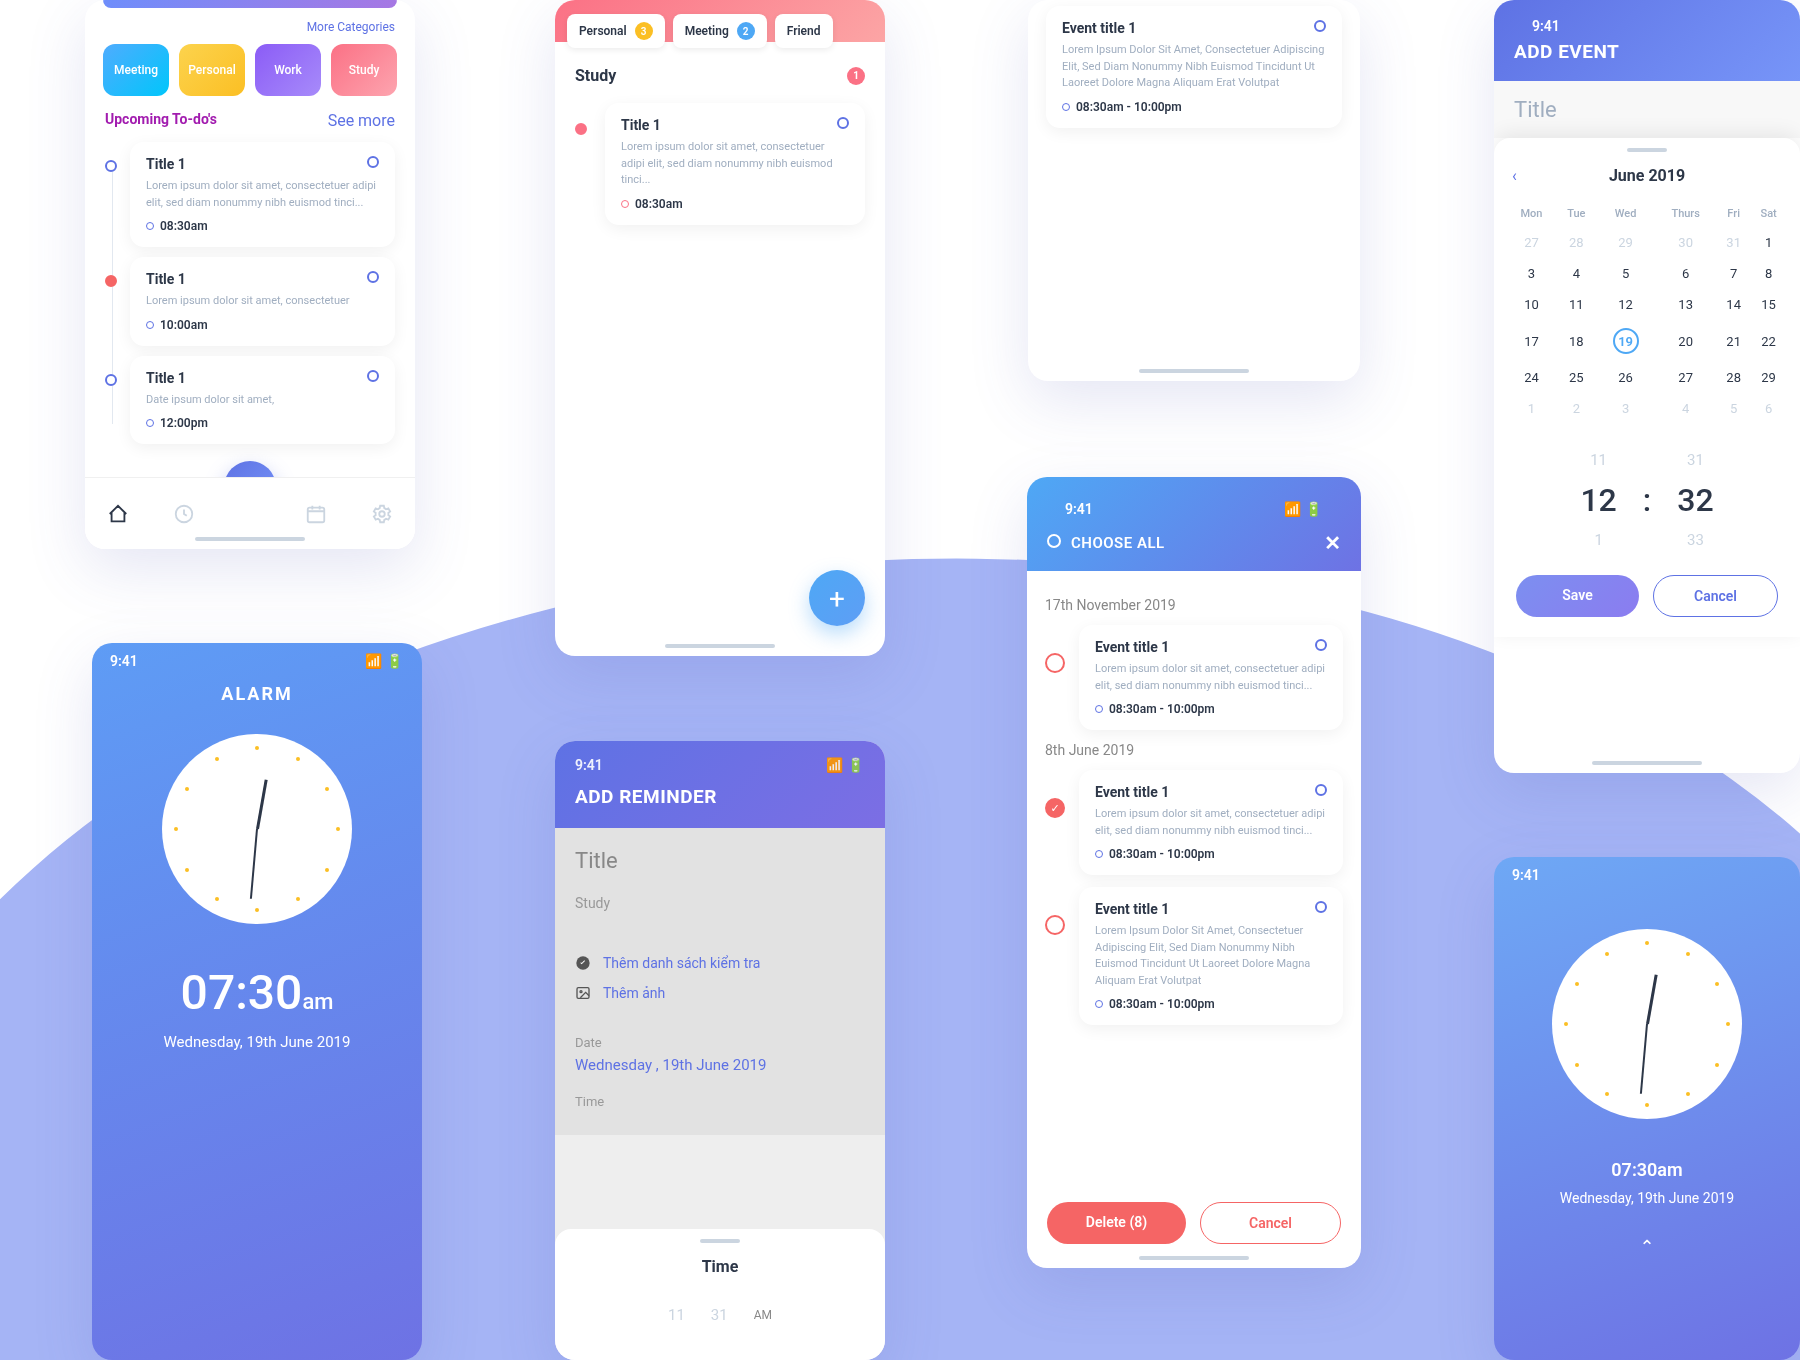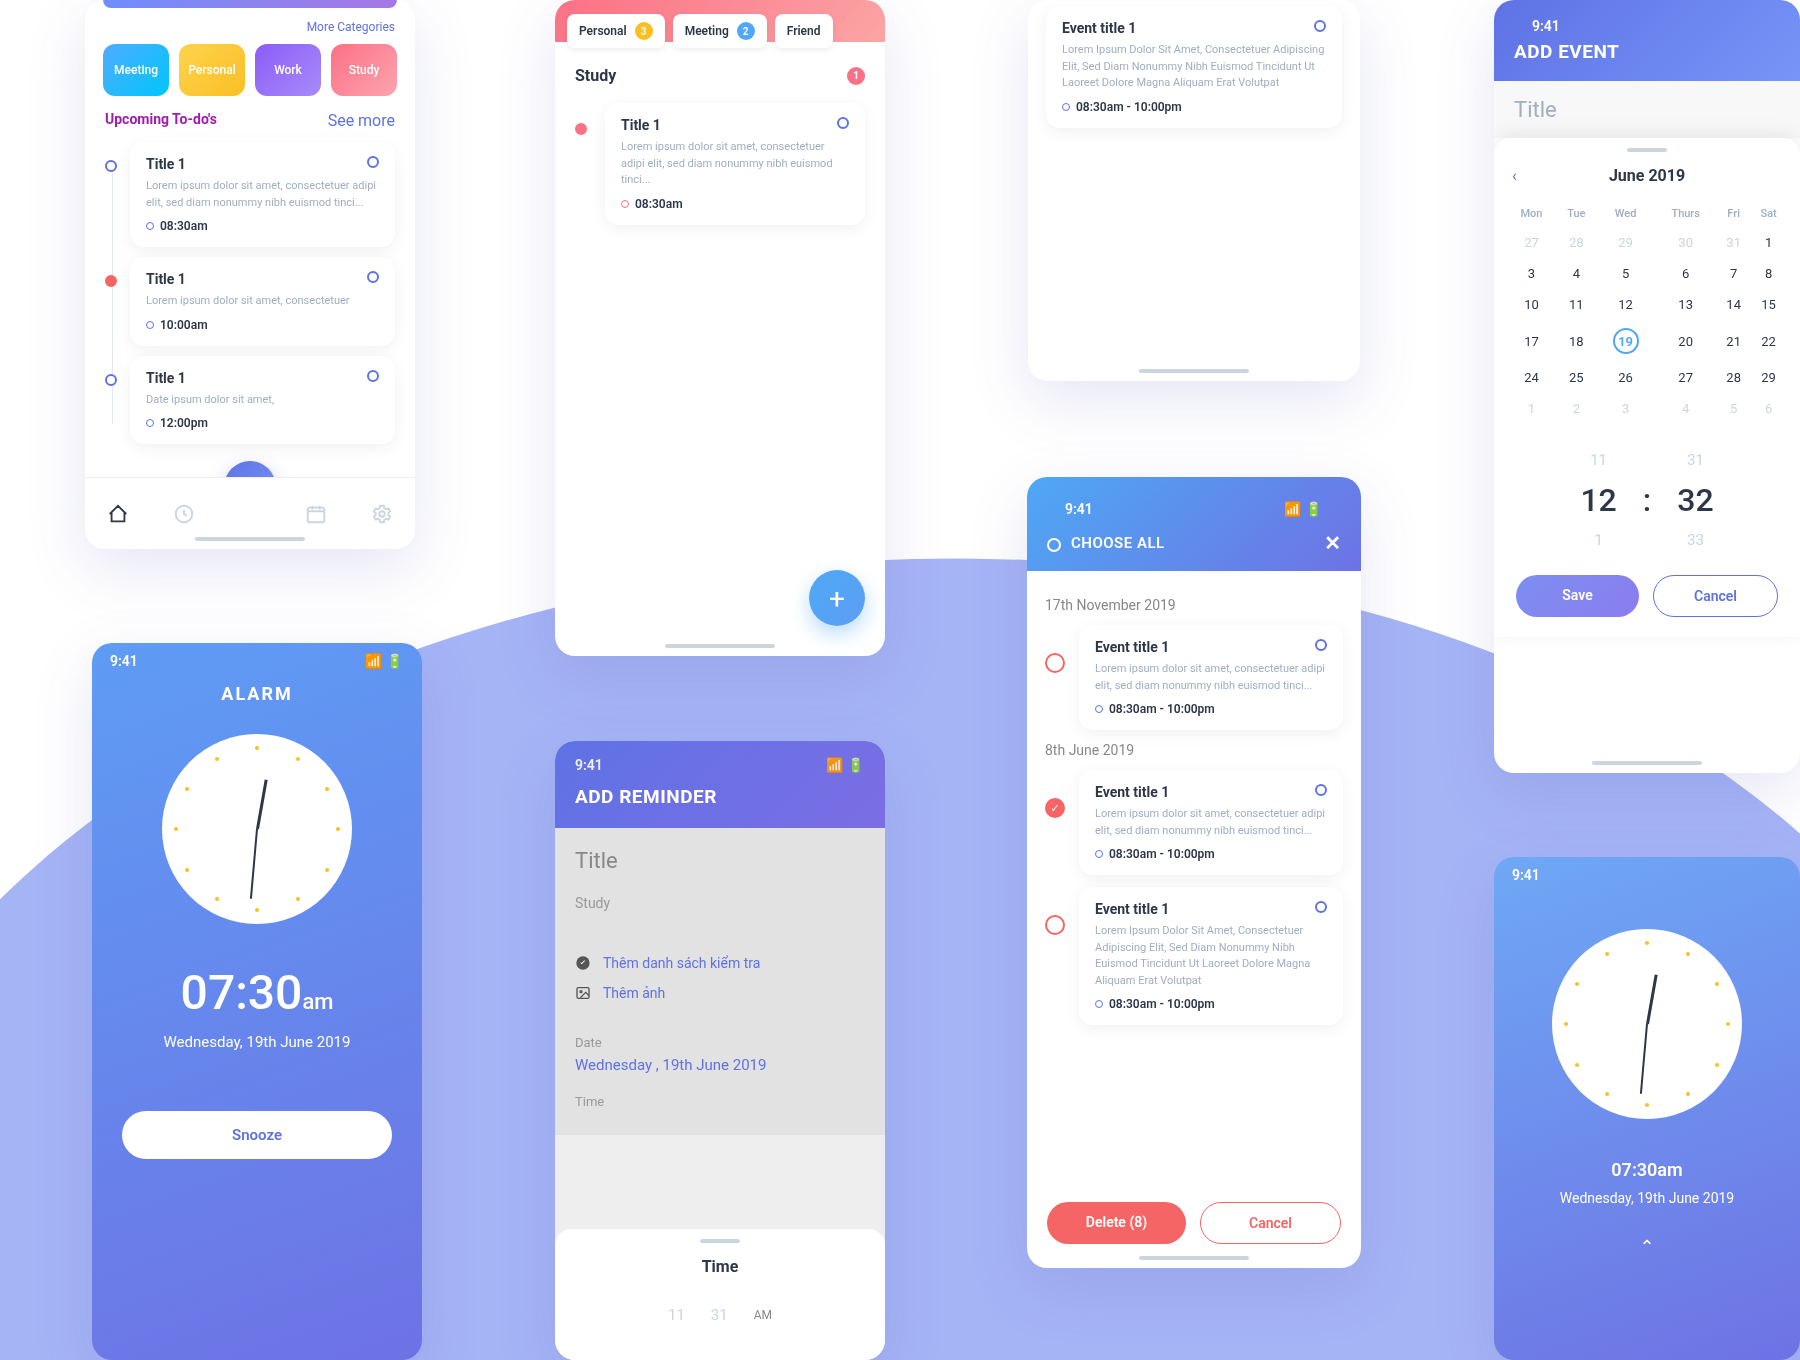--- a/index.html
+++ b/index.html
@@ -115,21 +115,21 @@
 .field-lbl { font-size: 13px; color: #999; margin-bottom: 6px; }
 .field-val { font-size: 15px; color: #5e72e4; margin-bottom: 20px; }
 .time-sheet { background: #fff; border-radius: 16px 16px 0 0; padding: 10px 20px; position: absolute; bottom: 0; left: 0; right: 0; }
 .time-sheet .htitle2 { text-align: center; font-weight: 700; font-size: 16px; margin: 10px 0 24px; color: #2d3748; }
 .ampm { text-align: center; font-size: 12px; color: #888; }
 
 
 #s7 { top: 477px; left: 1027px; width: 334px; height: 791px; }
 .s7-head { background: linear-gradient(135deg, #4ea8f5, #6e72e4); padding: 14px 20px 16px; color: #fff; }
 .s7-head .row { display: flex; justify-content: space-between; align-items: center; margin-top: 8px; }
-.s7-head .choose { font-size: 15px; font-weight: 600; letter-spacing: 0.5px; display: flex; align-items: flex-end; gap: 10px; }
+.s7-head .choose { font-size: 15px; font-weight: 600; letter-spacing: 0.5px; display: flex; align-items: flex-start; gap: 10px; }
 .s7-head .choose-ring { width: 14px; height: 14px; border: 2px solid #fff; border-radius: 50%; }
 .s7-head .close { font-size: 20px; font-weight: 700; }
 .s7-body { padding: 18px; }
 .date-lbl { font-size: 14px; color: #888; margin: 8px 0 12px; }
 .s7-item { position: relative; padding-left: 34px; margin-bottom: 12px; }
 .s7-check { position: absolute; left: 0; top: 28px; width: 20px; height: 20px; border: 2px solid #f56565; border-radius: 50%; }
 .s7-check.checked { background: #f56565; display: flex; align-items: center; justify-content: center; color: #fff; font-size: 11px; }
 .s7 .card-ring { border-color: #5e72e4; }
 .s7-btns { position: absolute; bottom: 24px; left: 20px; right: 20px; display: flex; gap: 14px; }
 .btn.danger { background: #f56565; color: #fff; }
@@ -372,21 +372,20 @@
       <div class="clock-dot" style="left: 133.5px; top: 163.148px;"></div>
       <div class="clock-dot" style="left: 93px; top: 174px;"></div>
       <div class="clock-dot" style="left: 52.5px; top: 163.148px;"></div>
       <div class="clock-dot" style="left: 22.8519px; top: 133.5px;"></div>
       <div class="clock-dot" style="left: 12px; top: 93px;"></div>
       <div class="clock-dot" style="left: 22.8519px; top: 52.5px;"></div>
       <div class="clock-dot" style="left: 52.5px; top: 22.8519px;"></div>
     </div>
   <div class="alarm-time"><span>07:30</span><span class="am">am</span></div>
   <div class="alarm-date">Wednesday, 19th June 2019</div>
-  <div class="snooze">Snooze</div>
 </div>
 
 <div class="screen" id="s6">
   <div class="s6-head">
     <div class="status-bar">
         <span>9:41</span>
         <span class="status-icons">📶 🔋</span>
       </div>
     <div class="htitle">ADD REMINDER</div>
   </div>

